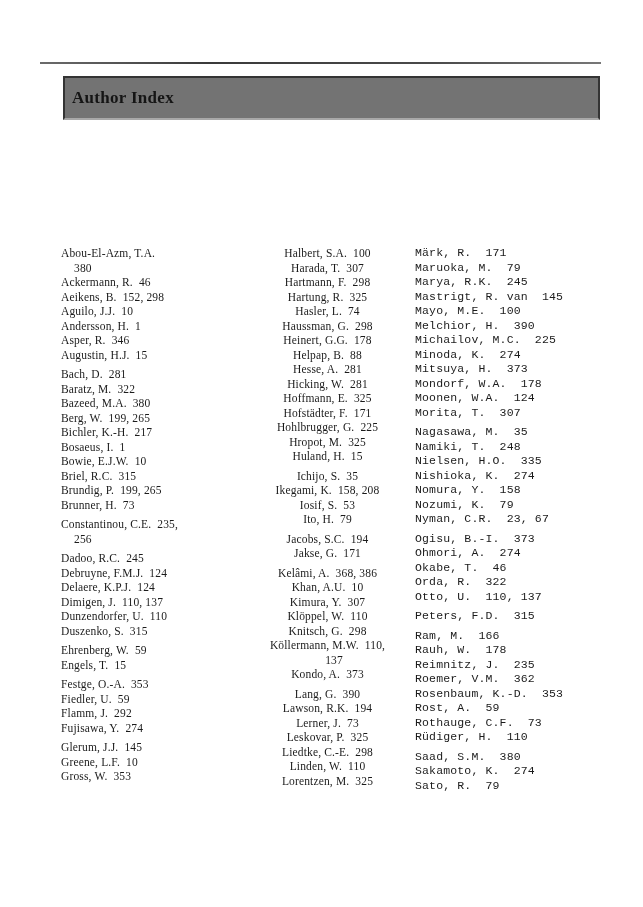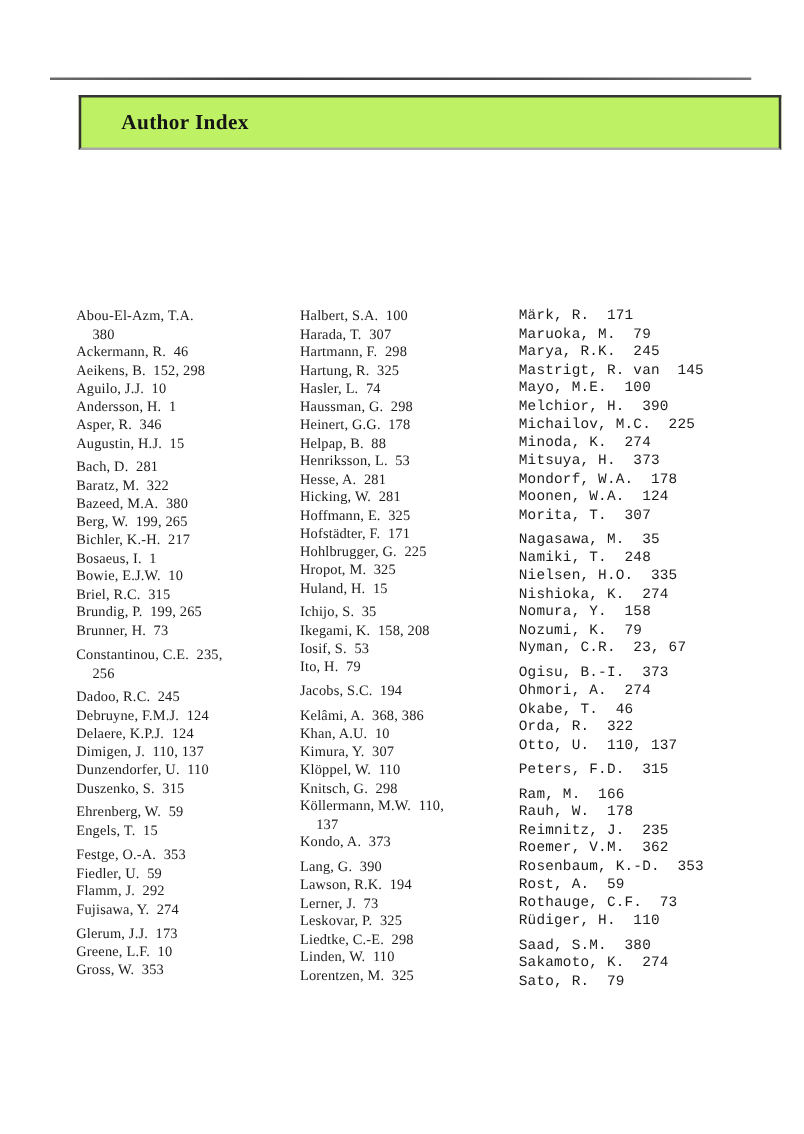--- a/index.html
+++ b/index.html
@@ -18,38 +18,38 @@
     width: 561px; height: 2px;
     background: linear-gradient(to right, #6b6b6b, #3a3a3a 30%, #4a4a4a 70%, #777);
   }
 
   .title-box {
     position: absolute; left: 63px; top: 76px;
     width: 526px; height: 40px;
     border: 2px solid #343434;
     border-bottom: 2px solid #a8a8a8;
     display: flex; align-items: center;
-    padding-left: 32px;
-    background: #bef264;
+    padding-left: 7px;
+    background: #737373;
   }
   .title-box .title {
     font-weight: bold;
     font-size: 17px;
     letter-spacing: 0.3px;
     color: #151515;
   }
 
   .columns {
     position: absolute; left: 61px; top: 246px;
     width: 545px;
     display: flex;
   }
   .col { box-sizing: border-box; }
   .col:nth-child(1) { width: 179px; }
-  .col:nth-child(2) { width: 175px; }
+  .col:nth-child(2) { width: 175px; text-align: center; }
   .col:nth-child(3) { width: 191px; font-family: Liberation Mono, monospace; }
 
   .group + .group { margin-top: 5px; }
 
   .entry {
     font-size: 11.5px;
     line-height: 14.5px;
     letter-spacing: 0.15px;
     white-space: pre-wrap;
   }
@@ -105,52 +105,52 @@
           <div class="entry"><div class="line">Ehrenberg, W.  59</div></div>
           <div class="entry"><div class="line">Engels, T.  15</div></div>
         </div>
         <div class="group">
           <div class="entry"><div class="line">Festge, O.-A.  353</div></div>
           <div class="entry"><div class="line">Fiedler, U.  59</div></div>
           <div class="entry"><div class="line">Flamm, J.  292</div></div>
           <div class="entry"><div class="line">Fujisawa, Y.  274</div></div>
         </div>
         <div class="group">
-          <div class="entry"><div class="line">Glerum, J.J.  173</div></div>
+          <div class="entry"><div class="line">Glerum, J.J.  145</div></div>
           <div class="entry"><div class="line">Greene, L.F.  10</div></div>
           <div class="entry"><div class="line">Gross, W.  353</div></div>
         </div>
       </div>
       <div class="col">
         <div class="group">
           <div class="entry"><div class="line">Halbert, S.A.  100</div></div>
           <div class="entry"><div class="line">Harada, T.  307</div></div>
           <div class="entry"><div class="line">Hartmann, F.  298</div></div>
           <div class="entry"><div class="line">Hartung, R.  325</div></div>
           <div class="entry"><div class="line">Hasler, L.  74</div></div>
           <div class="entry"><div class="line">Haussman, G.  298</div></div>
           <div class="entry"><div class="line">Heinert, G.G.  178</div></div>
           <div class="entry"><div class="line">Helpap, B.  88</div></div>
-          <div class="entry"><div class="line">Henriksson, L.  53</div></div>
           <div class="entry"><div class="line">Hesse, A.  281</div></div>
           <div class="entry"><div class="line">Hicking, W.  281</div></div>
           <div class="entry"><div class="line">Hoffmann, E.  325</div></div>
           <div class="entry"><div class="line">Hofstädter, F.  171</div></div>
           <div class="entry"><div class="line">Hohlbrugger, G.  225</div></div>
           <div class="entry"><div class="line">Hropot, M.  325</div></div>
           <div class="entry"><div class="line">Huland, H.  15</div></div>
         </div>
         <div class="group">
           <div class="entry"><div class="line">Ichijo, S.  35</div></div>
           <div class="entry"><div class="line">Ikegami, K.  158, 208</div></div>
           <div class="entry"><div class="line">Iosif, S.  53</div></div>
           <div class="entry"><div class="line">Ito, H.  79</div></div>
         </div>
         <div class="group">
           <div class="entry"><div class="line">Jacobs, S.C.  194</div></div>
+          <div class="entry"><div class="line">Jakse, G.  171</div></div>
         </div>
         <div class="group">
           <div class="entry"><div class="line">Kelâmi, A.  368, 386</div></div>
           <div class="entry"><div class="line">Khan, A.U.  10</div></div>
           <div class="entry"><div class="line">Kimura, Y.  307</div></div>
           <div class="entry"><div class="line">Klöppel, W.  110</div></div>
           <div class="entry"><div class="line">Knitsch, G.  298</div></div>
           <div class="entry"><div class="line">Köllermann, M.W.  110,</div><div class="line cont">137</div></div>
           <div class="entry"><div class="line">Kondo, A.  373</div></div>
         </div>

